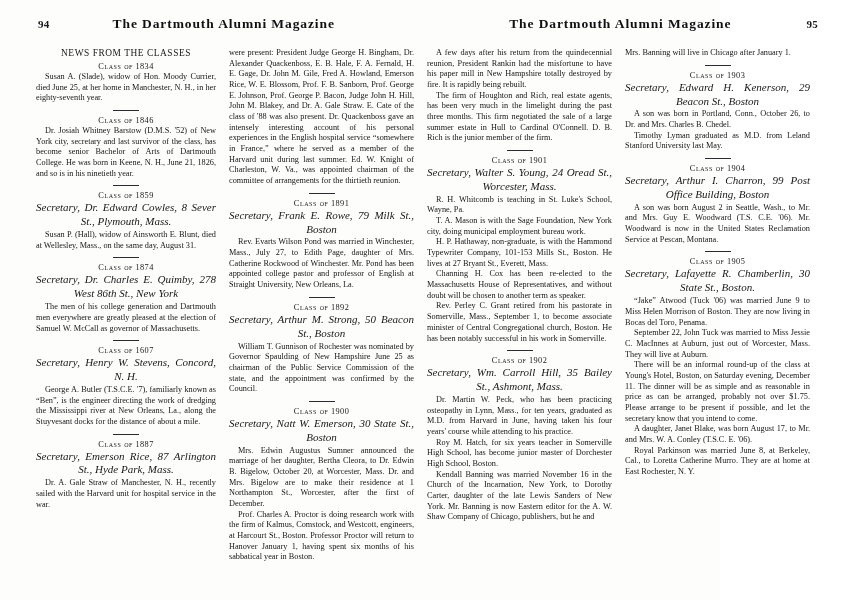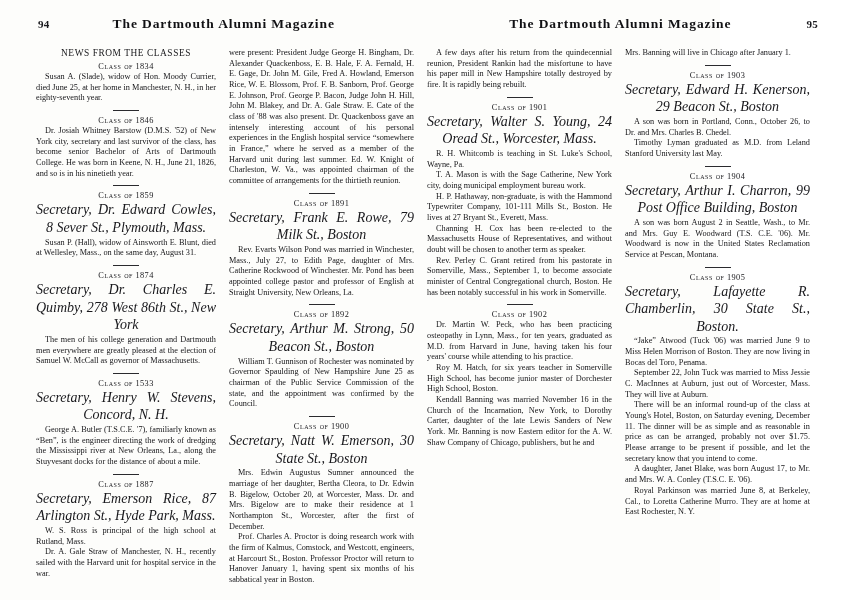--- a/index.html
+++ b/index.html
@@ -86,21 +86,21 @@
     margin: 4px 0 1px 0;
     color: #18181c;
     white-space: nowrap;
   }
   .class-head .smallcaps {
     font-variant: small-caps;
     letter-spacing: .6px;
   }
   .secretary {
     font-style: italic;
-    font-size: 14px;
+    font-size: 11px;
     line-height: 1.26;
     text-align: justify;
     text-align-last: center;
     margin: 0 0 1px 0;
     color: #18181c;
   }
   p.para {
     margin: 0;
     font-size: 8.25px;
     line-height: 1.295;
@@ -142,57 +142,58 @@
         <p class="para">Dr. Josiah Whitney Barstow (D.M.S. '52) of New York city, secretary and last survivor of the class, has become senior Bachelor of Arts of Dartmouth College. He was born in Keene, N. H., June 21, 1826, and so is in his ninetieth year.</p>
         <div class="rule"></div>
         <div class="class-head"><span class="smallcaps">Class of</span> <span>1859</span></div>
         <div class="secretary">Secretary, Dr. Edward Cowles, 8 Sever St., Plymouth, Mass.</div>
         <p class="para">Susan P. (Hall), widow of Ainsworth E. Blunt, died at Wellesley, Mass., on the same day, August 31.</p>
         <div class="rule"></div>
         <div class="class-head"><span class="smallcaps">Class of</span> <span>1874</span></div>
         <div class="secretary">Secretary, Dr. Charles E. Quimby, 278 West 86th St., New York</div>
         <p class="para">The men of his college generation and Dartmouth men everywhere are greatly pleased at the election of Samuel W. McCall as governor of Massachusetts.</p>
         <div class="rule"></div>
-        <div class="class-head"><span class="smallcaps">Class of</span> <span>1533</span></div>
+        <div class="class-head"><span class="smallcaps">Class of</span> <span>1607</span></div>
         <div class="secretary">Secretary, Henry W. Stevens, Concord, N. H.</div>
         <p class="para">George A. Butler (T.S.C.E. '7), familiarly known as “Ben”, is the engineer directing the work of dredging the Mississippi river at New Orleans, La., along the Stuyvesant docks for the distance of about a mile.</p>
         <div class="rule"></div>
         <div class="class-head"><span class="smallcaps">Class of</span> <span>1887</span></div>
         <div class="secretary">Secretary, Emerson Rice, 87 Arlington St., Hyde Park, Mass.</div>
-        <p class="para">W. S. Ross is principal of the high school at Rutland, Mass.</p>
         <p class="para">Dr. A. Gale Straw of Manchester, N. H., recently sailed with the Harvard unit for hospital service in the war.</p>
       </div>
     <div class="col wide" id="col-1">
         <p class="para noindent">were present: President Judge George H. Bingham, Dr. Alexander Quackenboss, E. B. Hale, F. A. Fernald, H. E. Gage, Dr. John M. Gile, Fred A. Howland, Emerson Rice, W. E. Blossom, Prof. F. B. Sanborn, Prof. George E. Johnson, Prof. George P. Bacon, Judge John H. Hill, John M. Blakey, and Dr. A. Gale Straw. E. Cate of the class of '88 was also present. Dr. Quackenboss gave an intensely interesting account of his personal experiences in the English hospital service “somewhere in France,” where he served as a member of the Harvard unit during last summer. Ed. W. Knight of Charleston, W. Va., was appointed chairman of the committee of arrangements for the thirtieth reunion.</p>
         <div class="rule"></div>
         <div class="class-head"><span class="smallcaps">Class of</span> <span>1891</span></div>
         <div class="secretary">Secretary, Frank E. Rowe, 79 Milk St., Boston</div>
         <p class="para">Rev. Evarts Wilson Pond was married in Winchester, Mass., July 27, to Edith Page, daughter of Mrs. Catherine Rockwood of Winchester. Mr. Pond has been appointed college pastor and professor of English at Straight University, New Orleans, La.</p>
         <div class="rule"></div>
         <div class="class-head"><span class="smallcaps">Class of</span> <span>1892</span></div>
         <div class="secretary">Secretary, Arthur M. Strong, 50 Beacon St., Boston</div>
         <p class="para">William T. Gunnison of Rochester was nominated by Governor Spaulding of New Hampshire June 25 as chairman of the Public Service Commission of the state, and the appointment was confirmed by the Council.</p>
         <div class="rule"></div>
         <div class="class-head"><span class="smallcaps">Class of</span> <span>1900</span></div>
         <div class="secretary">Secretary, Natt W. Emerson, 30 State St., Boston</div>
         <p class="para">Mrs. Edwin Augustus Sumner announced the marriage of her daughter, Bertha Cleora, to Dr. Edwin B. Bigelow, October 20, at Worcester, Mass. Dr. and Mrs. Bigelow are to make their residence at 1 Northampton St., Worcester, after the first of December.</p>
         <p class="para">Prof. Charles A. Proctor is doing research work with the firm of Kalmus, Comstock, and Westcott, engineers, at Harcourt St., Boston. Professor Proctor will return to Hanover January 1, having spent six months of his sabbatical year in Boston.</p>
       </div>
     <div class="col wide" id="col-2">
         <p class="para">A few days after his return from the quindecennial reunion, President Rankin had the misfortune to have his paper mill in New Hampshire totally destroyed by fire. It is rapidly being rebuilt.</p>
+        <p class="para">The firm of Houghton and Rich, real estate agents, has been very much in the limelight during the past three months. This firm negotiated the sale of a large summer estate in Hull to Cardinal O'Connell. D. B. Rich is the junior member of the firm.</p>
         <div class="rule"></div>
         <div class="class-head"><span class="smallcaps">Class of</span> <span>1901</span></div>
         <div class="secretary">Secretary, Walter S. Young, 24 Oread St., Worcester, Mass.</div>
         <p class="para">R. H. Whitcomb is teaching in St. Luke's School, Wayne, Pa.</p>
-        <p class="para">T. A. Mason is with the Sage Catherine, New York city, doing municipal employment bureau work.</p>
-        <p class="para">H. P. Hathaway, non-graduate, is with the Hammond Typewriter Company, 101-111 Mills St., Boston. He lives at 27 Bryant St., Everett, Mass.</p>
+        <p class="para">T. A. Mason is with the Sage Foundation, New York city, doing municipal employment bureau work.</p>
+        <p class="para">H. P. Hathaway, non-graduate, is with the Hammond Typewriter Company, 101-153 Mills St., Boston. He lives at 27 Bryant St., Everett, Mass.</p>
         <p class="para">Channing H. Cox has been re-elected to the Massachusetts House of Representatives, and without doubt will be chosen to another term as speaker.</p>
         <p class="para">Rev. Perley C. Grant retired from his pastorate in Somerville, Mass., September 1, to become associate minister of Central Congregational church, Boston. He has been notably successful in his work in Somerville.</p>
         <div class="rule"></div>
         <div class="class-head"><span class="smallcaps">Class of</span> <span>1902</span></div>
+        <div class="secretary">Secretary, Wm. Carroll Hill, 35 Bailey St., Ashmont, Mass.</div>
         <p class="para">Dr. Martin W. Peck, who has been practicing osteopathy in Lynn, Mass., for ten years, graduated as M.D. from Harvard in June, having taken his four years' course while attending to his practice.</p>
         <p class="para">Roy M. Hatch, for six years teacher in Somerville High School, has become junior master of Dorchester High School, Boston.</p>
         <p class="para">Kendall Banning was married November 16 in the Church of the Incarnation, New York, to Dorothy Carter, daughter of the late Lewis Sanders of New York. Mr. Banning is now Eastern editor for the A. W. Shaw Company of Chicago, publishers, but he and</p>
       </div>
     <div class="col wide" id="col-3">
         <p class="para noindent">Mrs. Banning will live in Chicago after January 1.</p>
         <div class="rule"></div>
         <div class="class-head"><span class="smallcaps">Class of</span> <span>1903</span></div>
         <div class="secretary">Secretary, Edward H. Kenerson, 29 Beacon St., Boston</div>
         <p class="para">A son was born in Portland, Conn., October 26, to Dr. and Mrs. Charles B. Chedel.</p>

